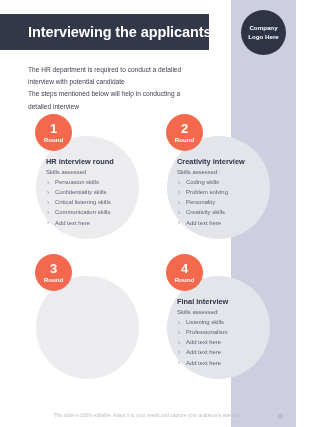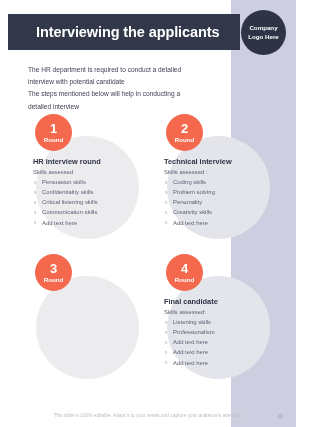--- a/index.html
+++ b/index.html
@@ -27,23 +27,23 @@
     top: 0;
     right: 0;
     width: 65px;
     height: 427px;
     background: #cdcfe0;
   }
 
   
   .header-bar {
     position: absolute;
-    left: 8px;
+    left: 0;
     top: 14px;
-    width: 232px;
+    width: 209px;
     height: 36px;
     background: #323749;
     display: flex;
     align-items: center;
   }
   .header-title {
     color: #ffffff;
     font-size: 14.5px;
     font-weight: bold;
     letter-spacing: -0.1px;
@@ -125,21 +125,21 @@
     font-weight: bold;
   }
   .num-circle .r {
     font-size: 6.2px;
     font-weight: bold;
     margin-top: 2.5px;
   }
 
   .body {
     position: absolute;
-    left: 9px;
+    left: 22px;
     top: 43px;
     width: 96px;
     z-index: 2;
   }
   .b-title {
     color: #2e3346;
     font-size: 7.4px;
     font-weight: bold;
     margin: 0 0 3px 0;
   }
@@ -231,21 +231,21 @@
     </div>
   </div>
 
   <div class="block block-col-right block-row-top">
     <div class="disc"></div>
     <div class="num-circle">
       <span class="n">2</span>
       <span class="r">Round</span>
     </div>
     <div class="body">
-      <p class="b-title">Technical interview</p>
+      <p class="b-title">Creativity interview</p>
       <p class="b-sub">Skills assessed :</p>
       <ul class="b-list">
         <li>Coding skills</li>
         <li>Problem solving</li>
         <li>Personality</li>
         <li>Creativity skills</li>
         <li>Add text here</li>
       </ul>
     </div>
   </div>
@@ -258,21 +258,21 @@
     </div>
   </div>
 
   <div class="block block-col-right block-row-bottom">
     <div class="disc"></div>
     <div class="num-circle">
       <span class="n">4</span>
       <span class="r">Round</span>
     </div>
     <div class="body">
-      <p class="b-title">Final candidate</p>
+      <p class="b-title">Final interview</p>
       <p class="b-sub">Skills assessed:</p>
       <ul class="b-list">
         <li>Listening  skills</li>
         <li>Professionalism</li>
         <li>Add text here</li>
         <li>Add text here</li>
         <li>Add text here</li>
       </ul>
     </div>
   </div>

